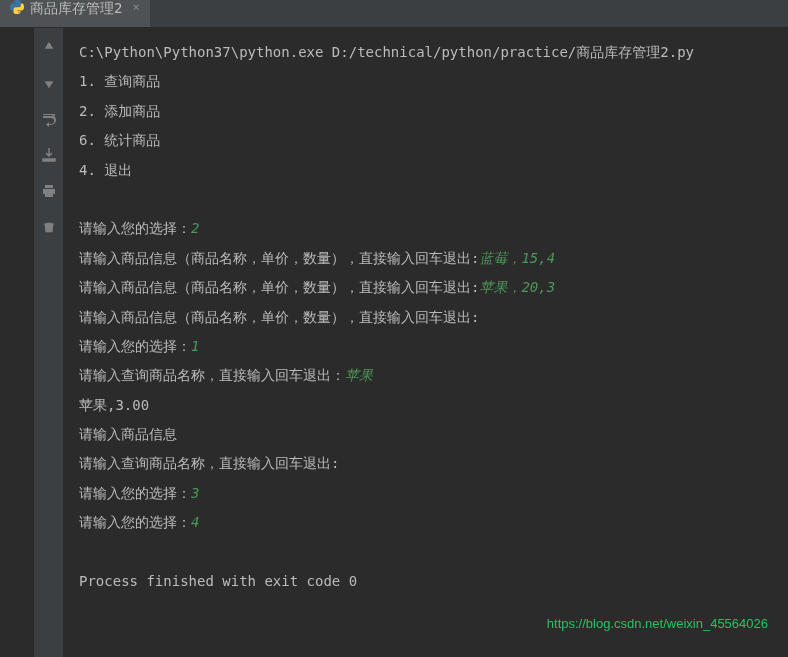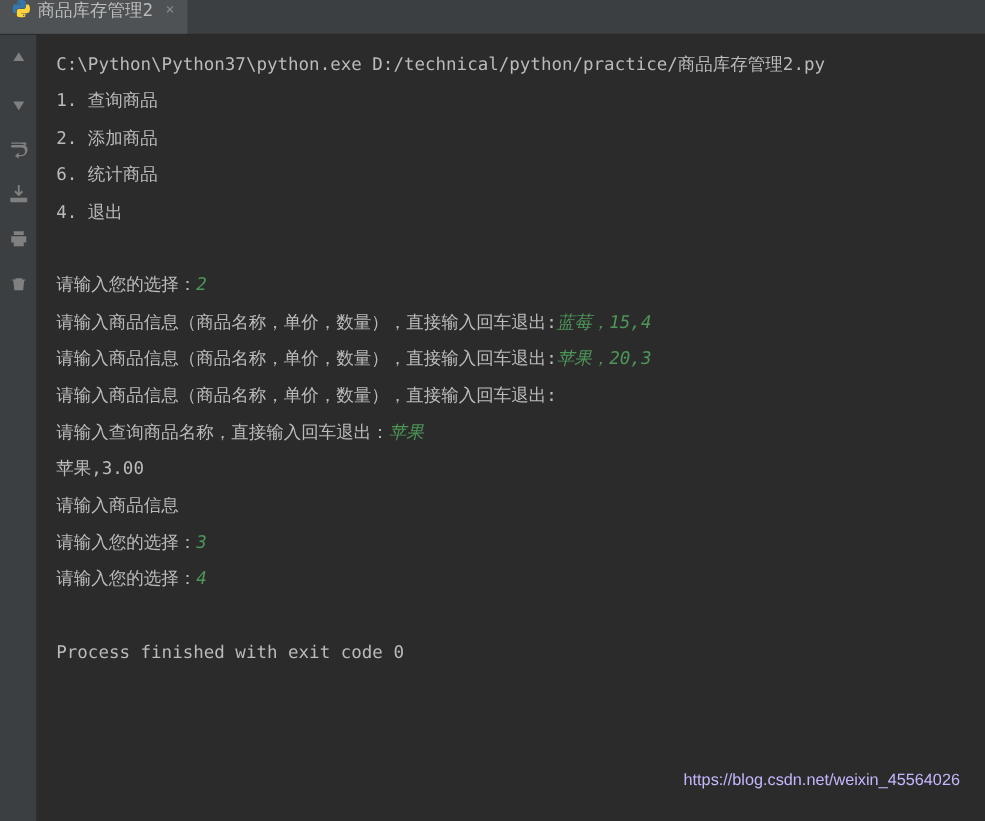--- a/index.html
+++ b/index.html
@@ -37,20 +37,21 @@
       display: inline-flex;
     }
     .close-icon {
       color: #888;
       font-size: 12px;
       margin-left: 4px;
     }
     .main-area {
       display: flex;
       height: calc(100% - 28px);
+      padding-left: 34px;
     }
     .gutter {
       width: 30px;
       background: #3c3f41;
       display: flex;
       flex-direction: column;
       align-items: center;
       padding-top: 10px;
       gap: 18px;
       border-right: 1px solid #2b2b2b;
@@ -77,21 +78,21 @@
       color: #bbbbbb;
     }
     .user-input {
       color: #4d9658;
       font-style: italic;
     }
     .watermark {
       position: absolute;
       bottom: 20px;
       right: 20px;
-      color: #c4b5fd;
+      color: #22c55e;
       font-size: 13px;
       font-family: Arial, sans-serif;
     }
   </style>
 </head>
 <body>
 
 <div class="tab-bar">
   <div class="tab">
     <span class="python-icon">
@@ -146,23 +147,25 @@
     <div class="line">C:\Python\Python37\python.exe D:/technical/python/practice/商品库存管理2.py</div>
     <div class="line">1. 查询商品</div>
     <div class="line">2. 添加商品</div>
     <div class="line">6. 统计商品</div>
     <div class="line">4. 退出</div>
     <div class="line">&nbsp;</div>
     <div class="line"><span>请输入您的选择：</span><span class="user-input">2</span></div>
     <div class="line"><span>请输入商品信息（商品名称，单价，数量），直接输入回车退出:</span><span class="user-input">蓝莓，15,4</span></div>
     <div class="line"><span>请输入商品信息（商品名称，单价，数量），直接输入回车退出:</span><span class="user-input">苹果，20,3</span></div>
     <div class="line">请输入商品信息（商品名称，单价，数量），直接输入回车退出:</div>
+    <div class="line"><span>请输入您的选择：</span><span class="user-input">1</span></div>
     <div class="line"><span>请输入查询商品名称，直接输入回车退出：</span><span class="user-input">苹果</span></div>
     <div class="line">苹果,3.00</div>
     <div class="line">请输入商品信息</div>
+    <div class="line">请输入查询商品名称，直接输入回车退出:</div>
     <div class="line"><span>请输入您的选择：</span><span class="user-input">3</span></div>
     <div class="line"><span>请输入您的选择：</span><span class="user-input">4</span></div>
     <div class="line">&nbsp;</div>
     <div class="line">Process finished with exit code 0</div>
 
     <div class="watermark">https://blog.csdn.net/weixin_45564026</div>
   </div>
 </div>
 
 </body></html>

